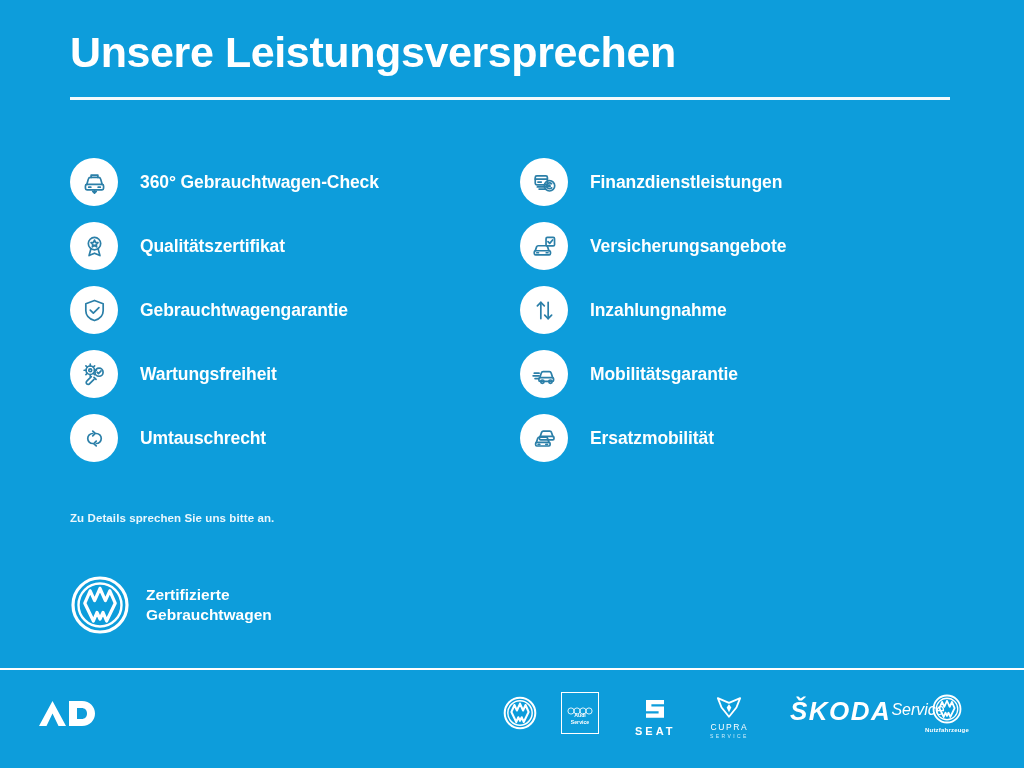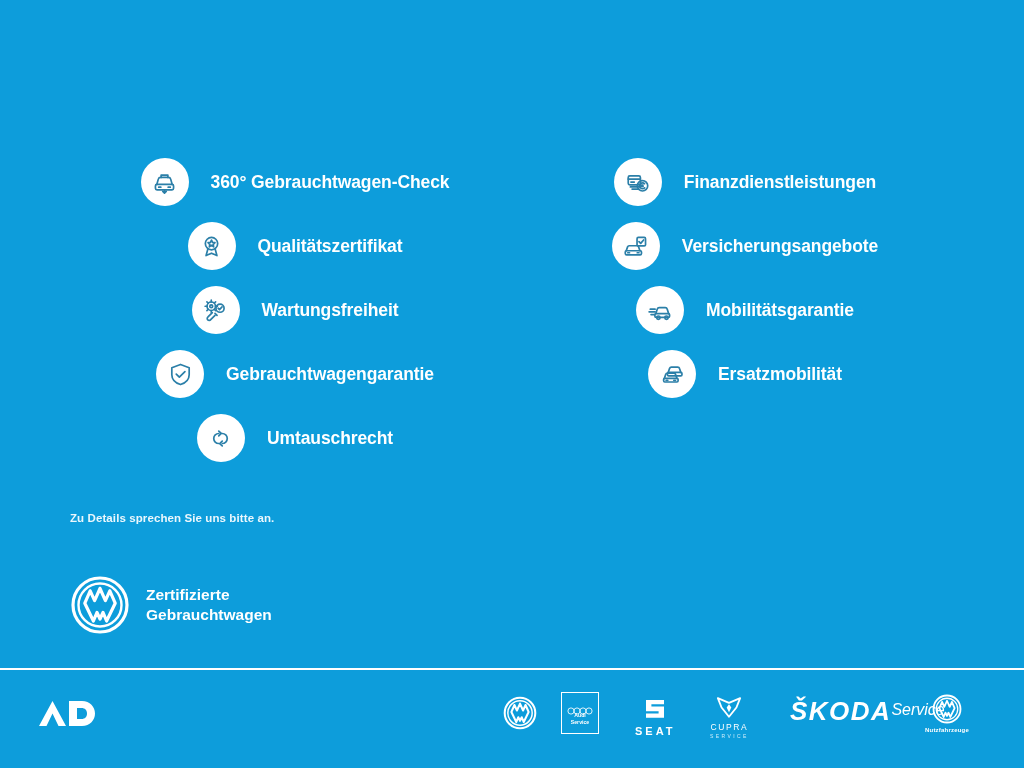--- a/index.html
+++ b/index.html
@@ -60,21 +60,20 @@
     width: 455px;
     display: flex;
     flex-direction: column;
     gap: 16px;
   }
   .bitem {
     display: flex;
     align-items: center;
     height: 48px;
     gap: 22px;
-    justify-content: center;
   }
   .ico {
     flex: 0 0 auto;
     width: 48px;
     height: 48px;
     border-radius: 50%;
     background: #ffffff;
     display: flex;
     align-items: center;
     justify-content: center;
@@ -257,20 +256,24 @@
     line-height: 1;
     margin-top: 4px;
     color: #ffffff;
   }
 </style>
 </head>
 <body>
 
 <div class="page">
 
+  <div class="header">
+    <h1 class="page-title">Unsere Leistungsversprechen</h1>
+    <div class="title-rule"></div>
+  </div>
 
   <div class="benefits">
 
     <div class="bcol">
 
       <div class="bitem">
         <span class="ico">
           <svg viewBox="0 0 28 28">
             <path d="M6 16 L7.6 10.5 C7.9 9.4 8.8 8.7 9.9 8.7 L18.1 8.7 C19.2 8.7 20.1 9.4 20.4 10.5 L22 16"></path>
             <rect x="4.6" y="16" width="18.8" height="5.6" rx="1.6"></rect>
@@ -284,50 +287,50 @@
 
       <div class="bitem">
         <span class="ico">
           <svg viewBox="0 0 28 28">
             <circle cx="14" cy="11" r="6.4"></circle>
             <path d="M14 7.4 l1.1 2.3 2.5 0.35 -1.8 1.75 0.43 2.5 L14 12.75 l-2.23 1.55 0.43 -2.5 -1.8 -1.75 2.5 -0.35 Z"></path>
             <path d="M10.3 16.3 L8.4 23.4 L14 20.9 L19.6 23.4 L17.7 16.3"></path>
           </svg>
         </span>
         <span class="blabel">Qualitätszertifikat</span>
+      </div>
+
+      <div class="bitem">
+        <span class="ico">
+          <svg viewBox="0 0 28 28">
+            <path d="M14 3.6 L23 7 v7.2 c0 5.2 -4 8.6 -9 10.2 -5 -1.6 -9 -5 -9 -10.2 V7 Z"></path>
+            <path d="M9.6 13.6 L12.8 16.8 L18.6 11"></path>
+          </svg>
+        </span>
+        <span class="blabel">Gebrauchtwagengarantie</span>
       </div>
 
       <div class="bitem">
         <span class="ico">
           <svg viewBox="0 0 28 28">
             <circle cx="9.6" cy="9.6" r="4.4"></circle>
             <circle cx="9.6" cy="9.6" r="1.5"></circle>
             <path d="M9.6 5.2 v-1.9 M9.6 14 v1.9 M5.2 9.6 h-1.9 M14 9.6 h1.9 M6.5 6.5 l-1.4 -1.4 M12.7 12.7 l1.4 1.4 M12.7 6.5 l1.4 -1.4 M6.5 12.7 l-1.4 1.4"></path>
             <circle cx="18.7" cy="11.6" r="4.2"></circle>
             <path d="M16.7 11.6 L18.1 13 L20.8 10.2"></path>
             <path d="M10.7 16.2 L6.2 20.7 a2 2 0 1 0 2.8 2.8 l4.5 -4.5"></path>
             <path d="M13.5 16.9 l2.1 2.1"></path>
           </svg>
         </span>
         <span class="blabel">Wartungsfreiheit</span>
       </div>
 
       <div class="bitem">
         <span class="ico">
           <svg viewBox="0 0 28 28">
-            <path d="M14 3.6 L23 7 v7.2 c0 5.2 -4 8.6 -9 10.2 -5 -1.6 -9 -5 -9 -10.2 V7 Z"></path>
-            <path d="M9.6 13.6 L12.8 16.8 L18.6 11"></path>
-          </svg>
-        </span>
-        <span class="blabel">Gebrauchtwagengarantie</span>
-      </div>
-
-      <div class="bitem">
-        <span class="ico">
-          <svg viewBox="0 0 28 28">
             <path d="M12.2 8.8 a5.2 5.2 0 1 0 0 10.4"></path>
             <path d="M12.2 6.4 l2.6 2.4 -2.6 2.4"></path>
             <path d="M15.8 19.2 a5.2 5.2 0 1 0 0 -10.4"></path>
             <path d="M15.8 21.6 l-2.6 -2.4 2.6 -2.4"></path>
           </svg>
         </span>
         <span class="blabel">Umtauschrecht</span>
       </div>
     </div>
 
@@ -354,20 +357,31 @@
             <path d="M4.4 18.4 L5.8 14.4 C6 13.7 6.7 13.2 7.4 13.2 h8.2 c0.7 0 1.4 0.5 1.6 1.2 l1.4 4"></path>
             <rect x="3.4" y="18.4" width="16.8" height="4.2" rx="1.3"></rect>
             <path d="M6 20.5 h1.8 M15.8 20.5 h1.8"></path>
             <rect x="15.6" y="4.6" width="8.8" height="8.8" rx="1.3"></rect>
             <path d="M17.6 9 L19.4 10.8 L22.4 7.2"></path>
           </svg>
         </span>
         <span class="blabel">Versicherungsangebote</span>
       </div>
 
+      <div class="bitem">
+        <span class="ico">
+          <svg viewBox="0 0 28 28">
+            <path d="M10.2 22.4 V5.6"></path>
+            <path d="M6.6 9.2 L10.2 5.6 L13.8 9.2"></path>
+            <path d="M17.8 5.6 V22.4"></path>
+            <path d="M14.2 18.8 L17.8 22.4 L21.4 18.8"></path>
+          </svg>
+        </span>
+        <span class="blabel">Inzahlungnahme</span>
+      </div>
 
       <div class="bitem">
         <span class="ico">
           <svg viewBox="0 0 28 28">
             <path d="M9.2 17.2 L10.6 12.6 C10.9 11.7 11.7 11.1 12.6 11.1 h6.4 c0.9 0 1.7 0.6 2 1.5 l1.4 4.6"></path>
             <rect x="8.2" y="17.2" width="15.2" height="3.9" rx="1.2"></rect>
             <circle cx="11.8" cy="21.4" r="1.7"></circle>
             <circle cx="20.2" cy="21.4" r="1.7"></circle>
             <path d="M3.4 12.6 h5 M2.2 15.4 h6.2 M4.2 18.2 h3.6"></path>
           </svg>

